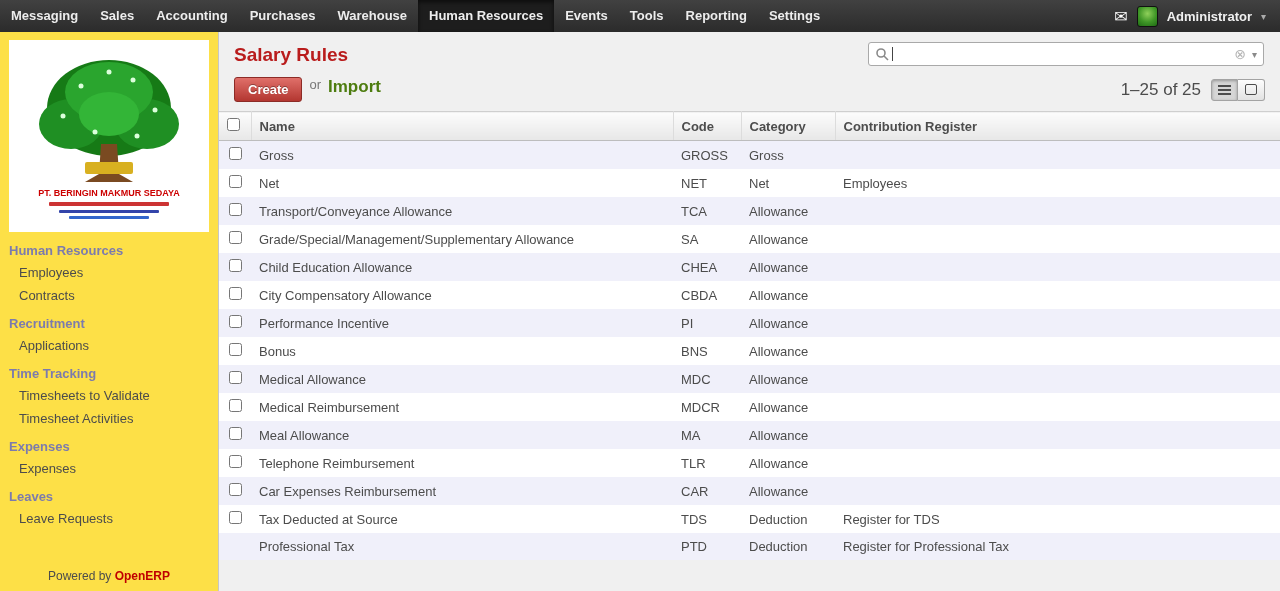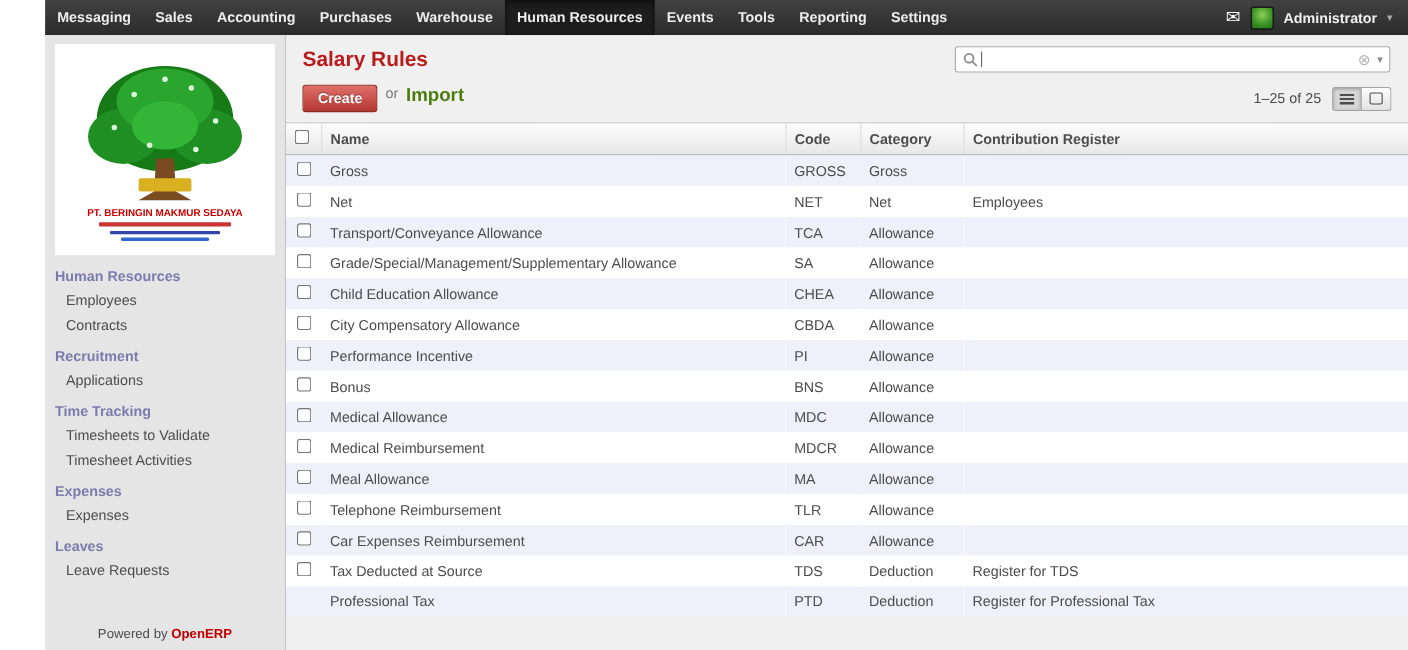--- a/index.html
+++ b/index.html
@@ -1,38 +1,38 @@
 <!DOCTYPE html>
 <html><head>
 <meta charset="utf-8">
 <style>
   * { box-sizing: border-box; margin: 0; padding: 0; }
   html,body { width:1280px; height:591px; overflow:hidden; background:#fff;
     font-family:"Liberation Sans", sans-serif; }
-  .app { width:1280px; height:591px; display:flex; flex-direction:column;padding-left:41px; }
+  .app { width:1280px; height:591px; display:flex; flex-direction:column; }
 
   
   .topbar { height:32px; flex:0 0 32px; background:linear-gradient(#414141,#2b2b2b);
     display:flex; align-items:stretch; color:#eee; font-size:13px; }
   .menus { display:flex; }
   .menu-item { padding:0 11px; line-height:32px; font-weight:bold; color:#ededed; cursor:pointer; white-space:nowrap; }
   .menu-item.active { background:#1d1d1d; box-shadow:inset 0 2px 4px rgba(0,0,0,.6); }
   .topbar-right { margin-left:auto; display:flex; align-items:center; gap:9px; padding-right:14px; }
   .mail-icon { font-size:16px; color:#fff; cursor:pointer; }
   .avatar { width:21px; height:21px; border-radius:3px;
     background:radial-gradient(circle at 50% 35%, #8fd05a 0%, #3f9627 55%, #1f6b14 100%);
     border:1px solid #111; }
   .user-name { font-weight:bold; color:#f0f0f0; cursor:pointer; }
   .user-caret { color:#aaa; font-size:10px; }
 
   
   .content { flex:1; display:flex; min-height:0; }
 
   
-  .sidebar { width:219px; flex:0 0 219px; background:#e5e5e5; border-right:1px solid #c6c6c6;
+  .sidebar { width:219px; flex:0 0 219px; background:#fde047; border-right:1px solid #c6c6c6;
     display:flex; flex-direction:column; }
   .logo-box { width:200px; height:192px; margin:8px auto 2px; background:#fff;
     display:flex; align-items:center; justify-content:center; }
   .nav { font-size:13px; }
   .section-title { color:#7c7bad; font-weight:bold; padding:9px 0 3px 9px; }
   .nav-item { padding:4px 0 4px 19px; color:#4c4c4c; cursor:pointer; }
   .powered { margin-top:auto; padding:6px 0 8px; text-align:center; font-size:12px; color:#4c4c4c; }
   .powered .brand { color:#c00000; font-weight:bold; cursor:pointer; }
 
   
@@ -49,21 +49,21 @@
   .clear-icon { color:#b5b5b5; font-size:14px; cursor:pointer; line-height:1; }
   .search-caret-icon { color:#8a8a8a; font-size:10px; padding-left:6px; cursor:pointer; }
 
   .toolbar { display:flex; padding:9px 15px 9px 15px; }
   .create-btn { background:linear-gradient(#e0706a,#b33630); color:#fff; font-weight:bold;
     font-size:13px; border:1px solid #8c2b26; border-radius:3px; padding:4px 13px;
     text-shadow:0 -1px 0 rgba(0,0,0,.35); cursor:pointer; }
   .or-label { color:#777; margin:0 7px; font-size:13px; }
   .import-link { color:#4d7c0f; font-size:17px; font-weight:bold; text-decoration:none; cursor:pointer; }
   .toolbar-right { margin-left:auto; display:flex; align-items:center; gap:10px; }
-  .pager { font-size:13px; color:#4c4c4c; }
+  .pager { font-size:17px; color:#4c4c4c; }
   .switcher { display:flex; }
   .switch-btn { width:27px; height:22px; border:1px solid #a3a3a3;
     background:linear-gradient(#fdfdfd,#e2e2e2); display:flex; align-items:center;
     justify-content:center; cursor:pointer; }
   .switch-btn.active { background:#d6d6d6; box-shadow:inset 0 1px 3px rgba(0,0,0,.3); }
   .switch-btn:first-child { border-radius:3px 0 0 3px; }
   .switch-btn:last-child { border-radius:0 3px 3px 0; border-left:none; }
   .list-glyph { width:13px; height:10px;
     background:repeating-linear-gradient(to bottom,#4d4d4d 0 2px, transparent 2px 4px); }
   .kanban-glyph { width:12px; height:11px; border:1px solid #4d4d4d; border-radius:2px; }

